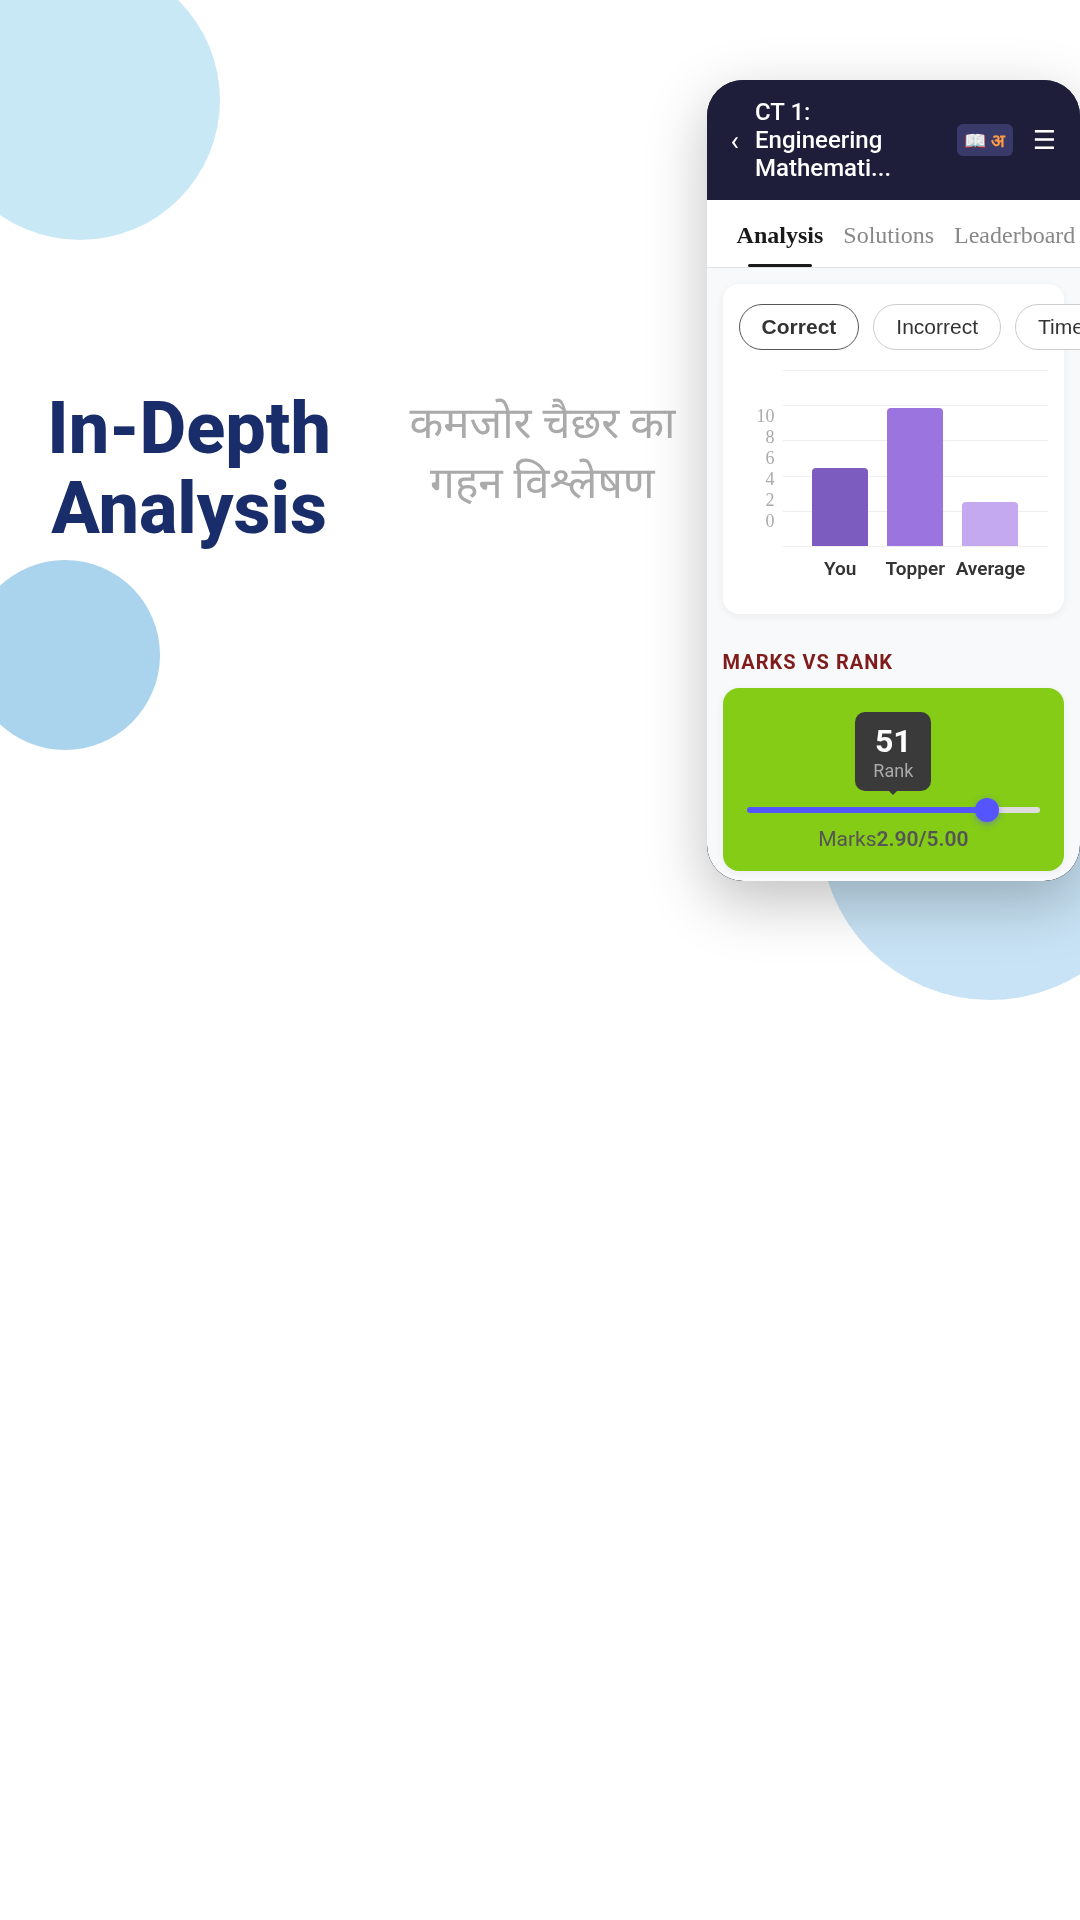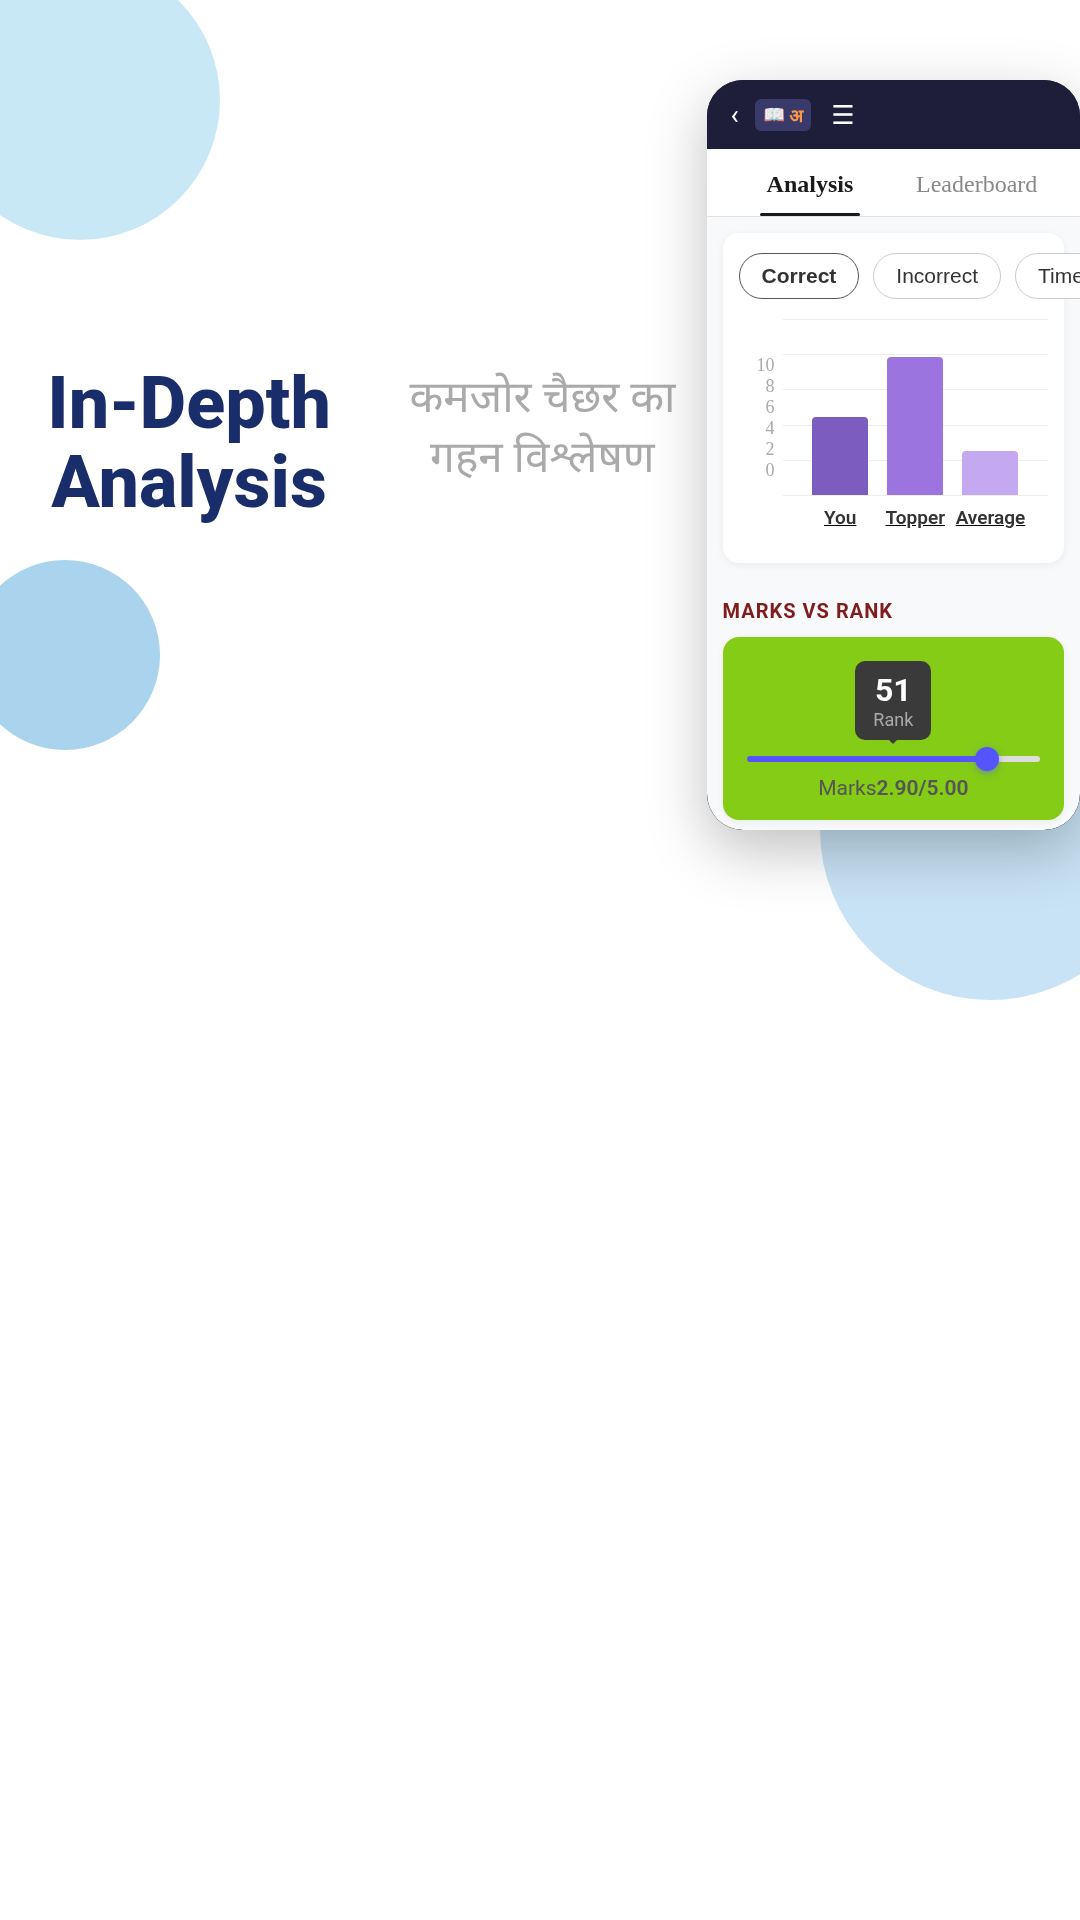--- a/index.html
+++ b/index.html
@@ -289,21 +289,20 @@
     .x-labels {
       position: absolute;
       left: 44px;
       right: 0;
       bottom: 0;
       height: 44px;
       display: flex;
       align-items: center;
       justify-content: space-around;
       padding: 0 20px;
-      text-decoration: underline;
     }
     .x-label {
       font-size: 19px;
       color: #333;
       font-weight: 600;
       text-align: center;
       width: 70px;
     }
 
     
@@ -408,33 +407,35 @@
 
 <div class="page-content">
 
   <h1 class="main-title">In-Depth Analysis</h1>
   <p class="hindi-text">कमजोर चैछर का गहन विश्लेषण</p>
 
   <div class="phone-mockup">
 
     <div class="phone-topbar">
       <span class="back-btn">‹</span>
+      <span class="topbar-title">CT 1: Engineering Mathemati...</span>
       <div class="topbar-icons">
         <div class="book-icon-box">
           <span class="book-icon-text">📖</span>
           <span class="book-icon-letter">अ</span>
         </div>
         <span class="menu-icon">☰</span>
       </div>
     </div>
 
     <div class="phone-body">
 
       <div class="tabs-bar">
         <div class="tab-item active">Analysis</div>
+        <div class="tab-item">Solutions</div>
         <div class="tab-item">Leaderboard</div>
       </div>
 
       <div class="chart-section">
 
         <div class="filter-buttons">
           <button class="filter-btn active">Correct</button>
           <button class="filter-btn">Incorrect</button>
           <button class="filter-btn">Time</button>
         </div>

